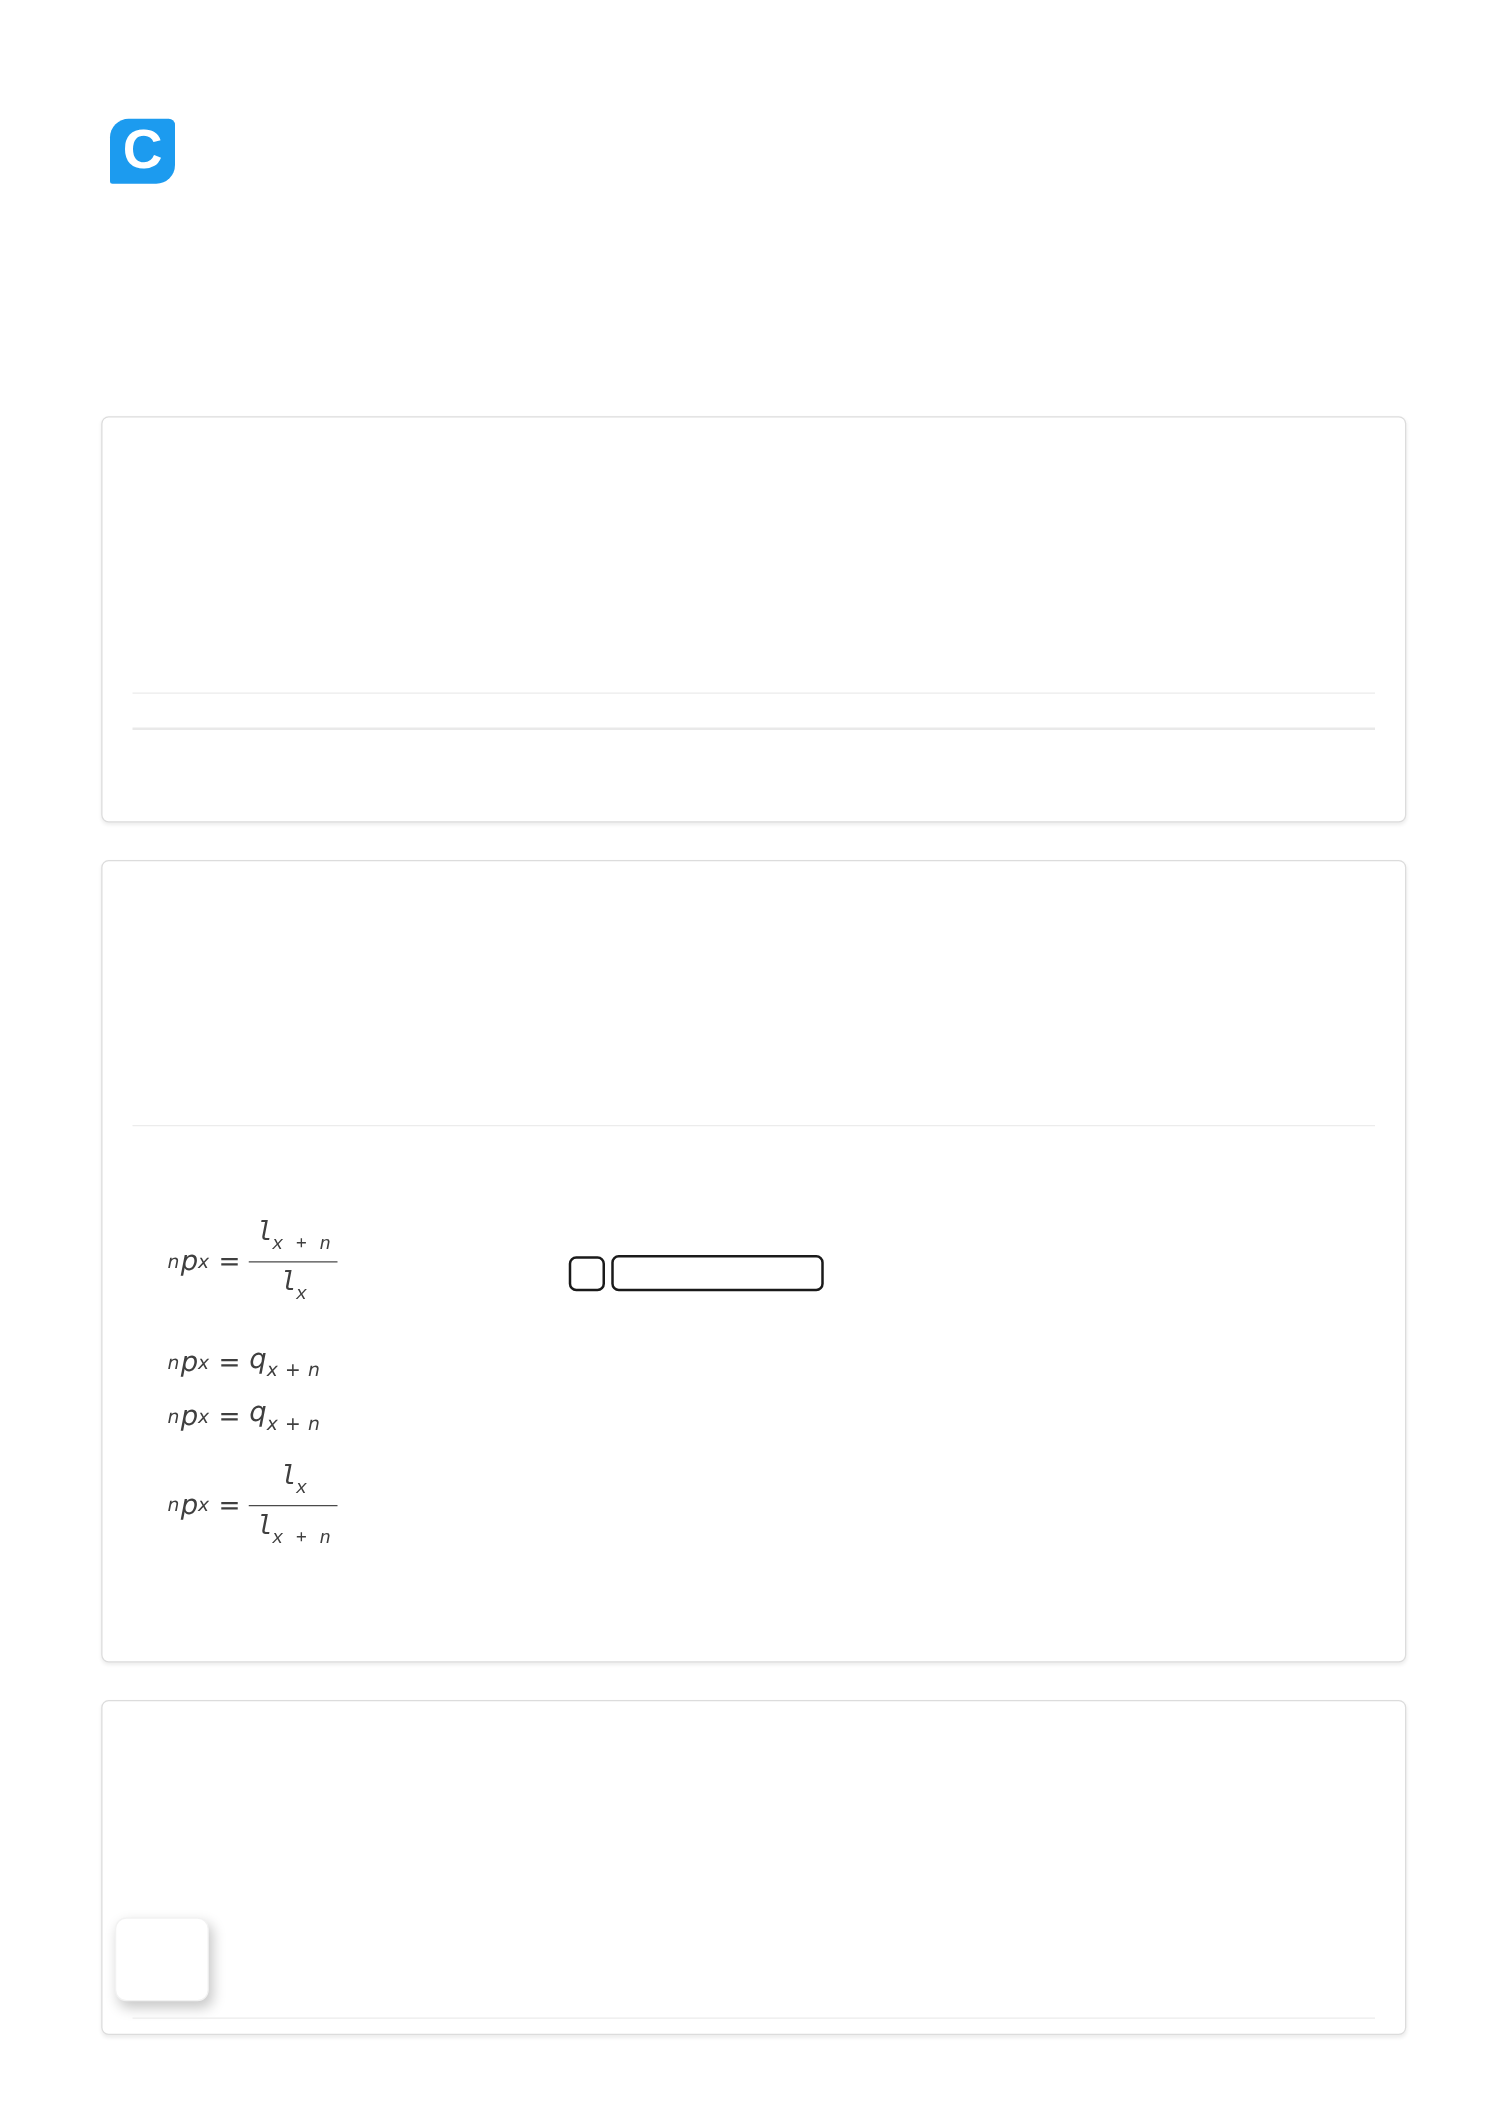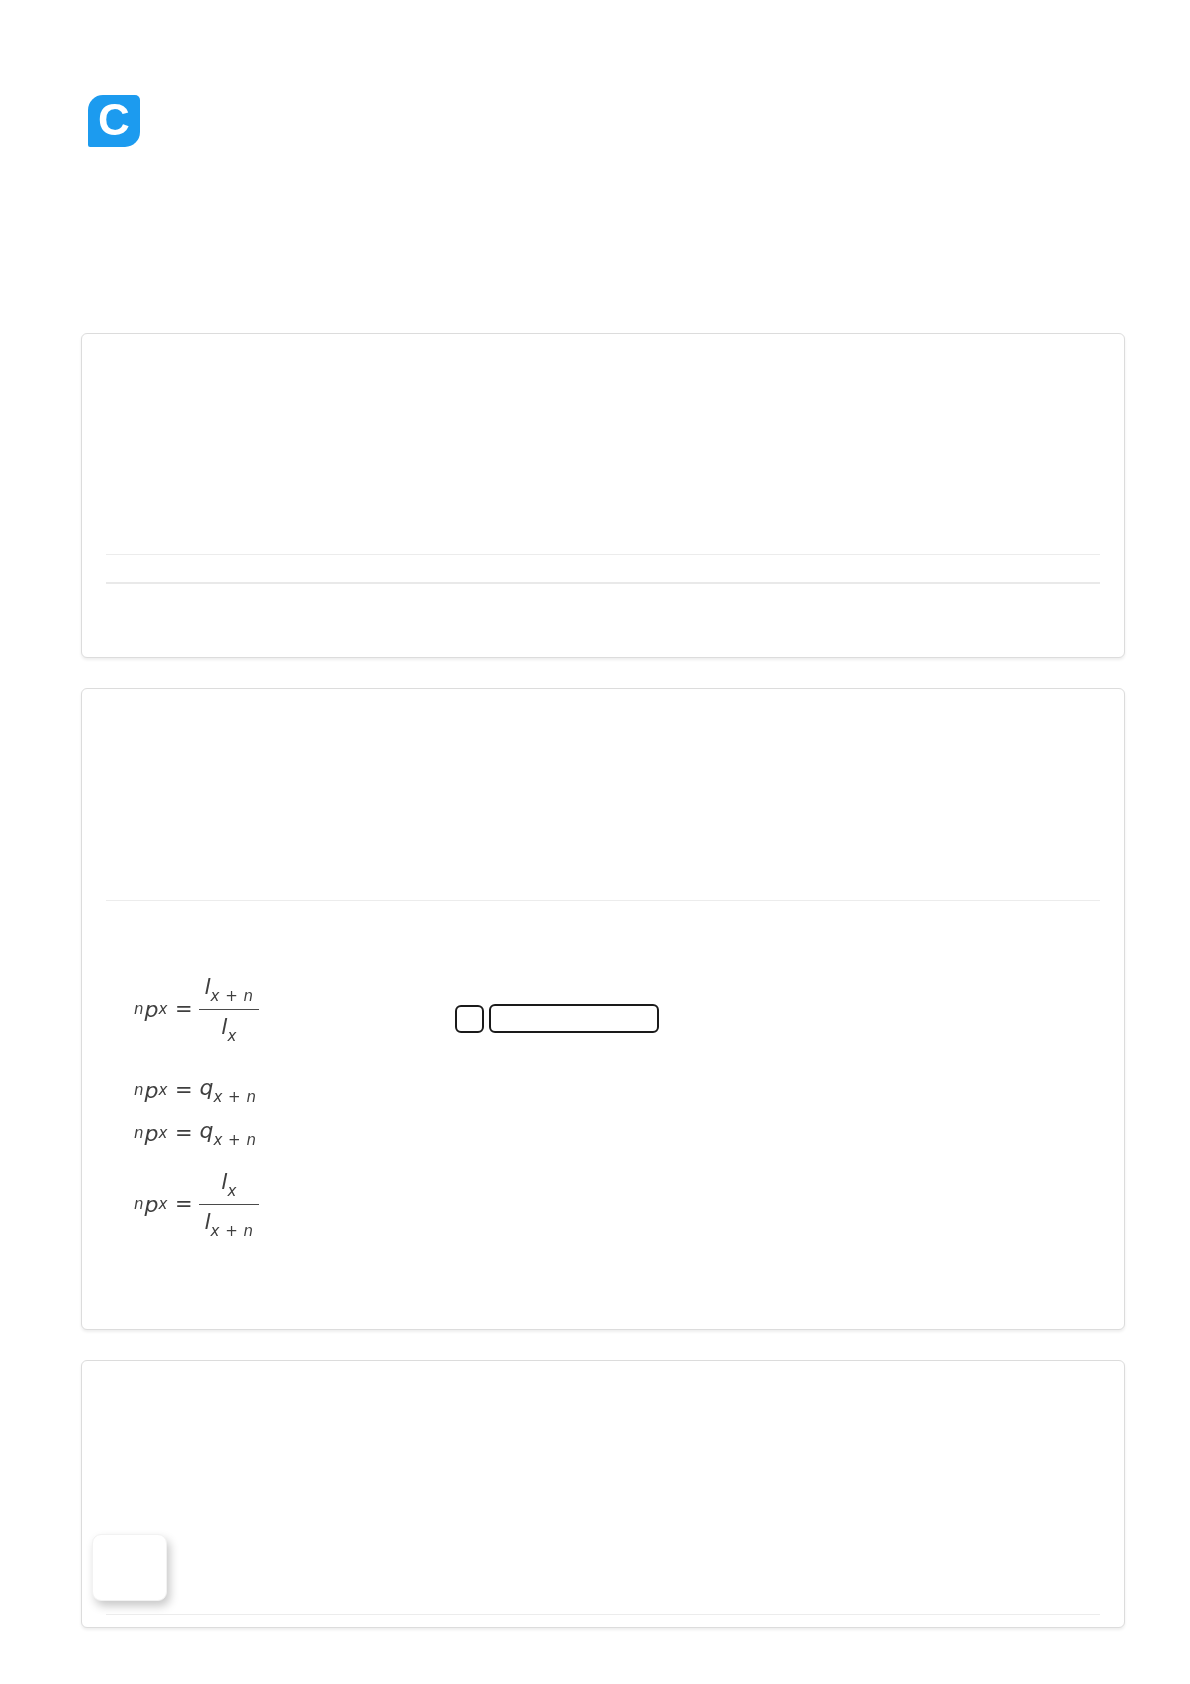--- a/index.html
+++ b/index.html
@@ -42,21 +42,21 @@
   }
   .f1{left:52px;top:284px;height:72px;}
   .f2{left:52px;top:385px;height:32px;}
   .f3{left:52px;top:428px;height:32px;}
   .f4{left:52px;top:479px;height:72px;}
   .mi{font-style:italic;}
   .msub{font-size:15px;font-style:italic;vertical-align:-7px;letter-spacing:0.5px;}
   .mpre{font-size:15px;font-style:italic;vertical-align:-7px;margin-right:1px;}
   .meq{margin:0 7px;font-size:21px;}
   .frac{display:inline-flex;flex-direction:column;align-items:center;min-width:52px;}
-  .frac-num,.frac-den{padding:0 5px;line-height:1.25;}
+  .frac-num,.frac-den{padding:0 5px;line-height:1.25;font-family:Liberation Mono, monospace;}
   .frac-bar{align-self:stretch;height:0;border-top:1.6px solid #4a4a4a;margin:3px 0;}
   
   .answer-group{
     position:absolute;left:373px;top:315px;display:flex;align-items:center;gap:5px;
   }
   .answer-checkbox{
     width:29px;height:28px;border:2px solid #1a1a1a;border-radius:6px;
     background:#ffffff;box-sizing:border-box;cursor:pointer;
   }
   .answer-input{

